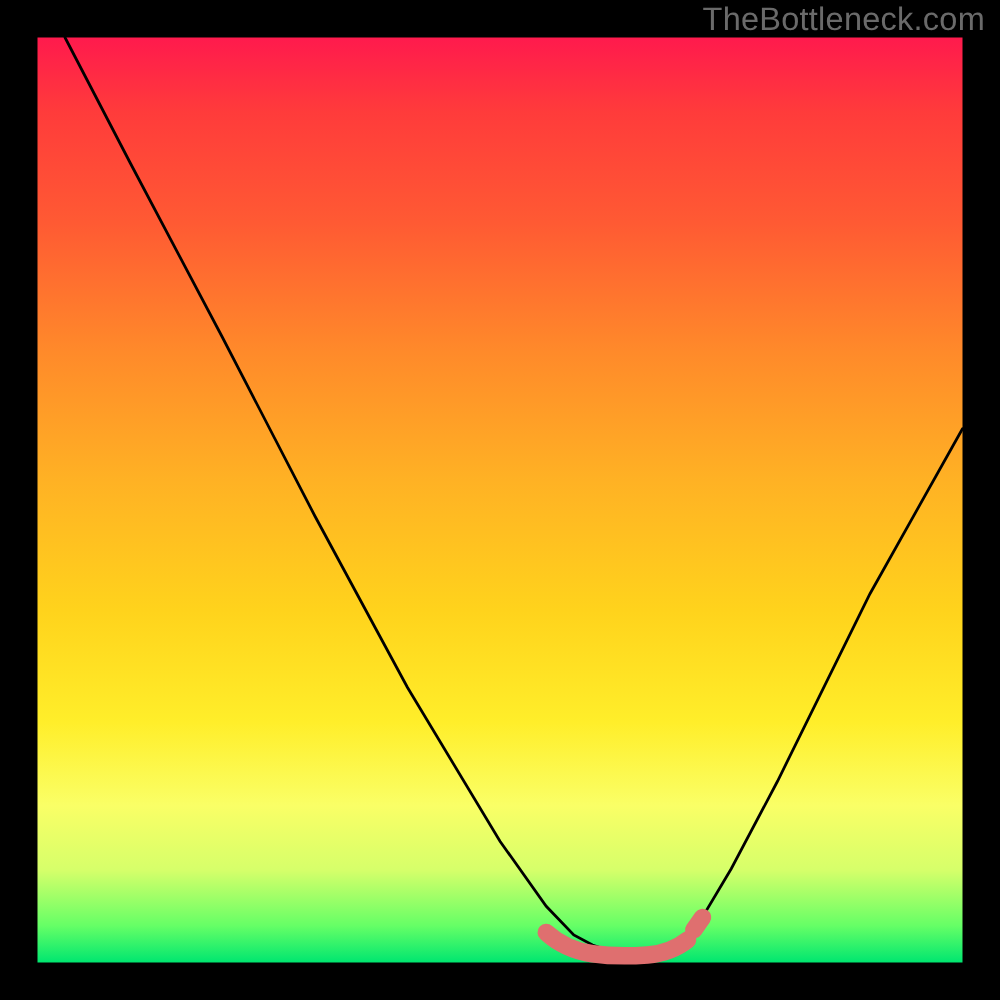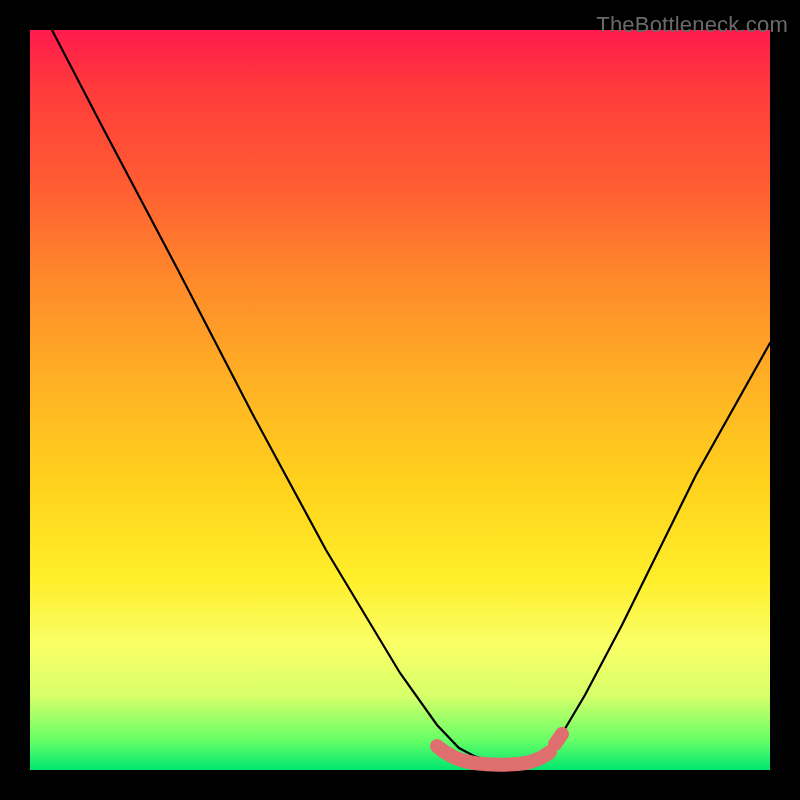--- a/index.html
+++ b/index.html
@@ -34,24 +34,24 @@
       #ffb224 48%,
       #ffd31c 62%,
       #ffee2a 74%,
       #faff66 83%,
       #d6ff6a 90%,
       #66ff66 96%,
       #00e670 100%);
   }
   .watermark {
     position: absolute;
-    top: 12px;
+    top: 0;
     right: 12px;
     color: #6a6a6a;
-    font-size: 22px;
+    font-size: 26px;
     font-weight: 500;
     letter-spacing: 0.2px;
   }
   svg.curve {
     position: absolute;
     left: 30px;
     top: 30px;
     width: 740px;
     height: 740px;
     overflow: visible;

